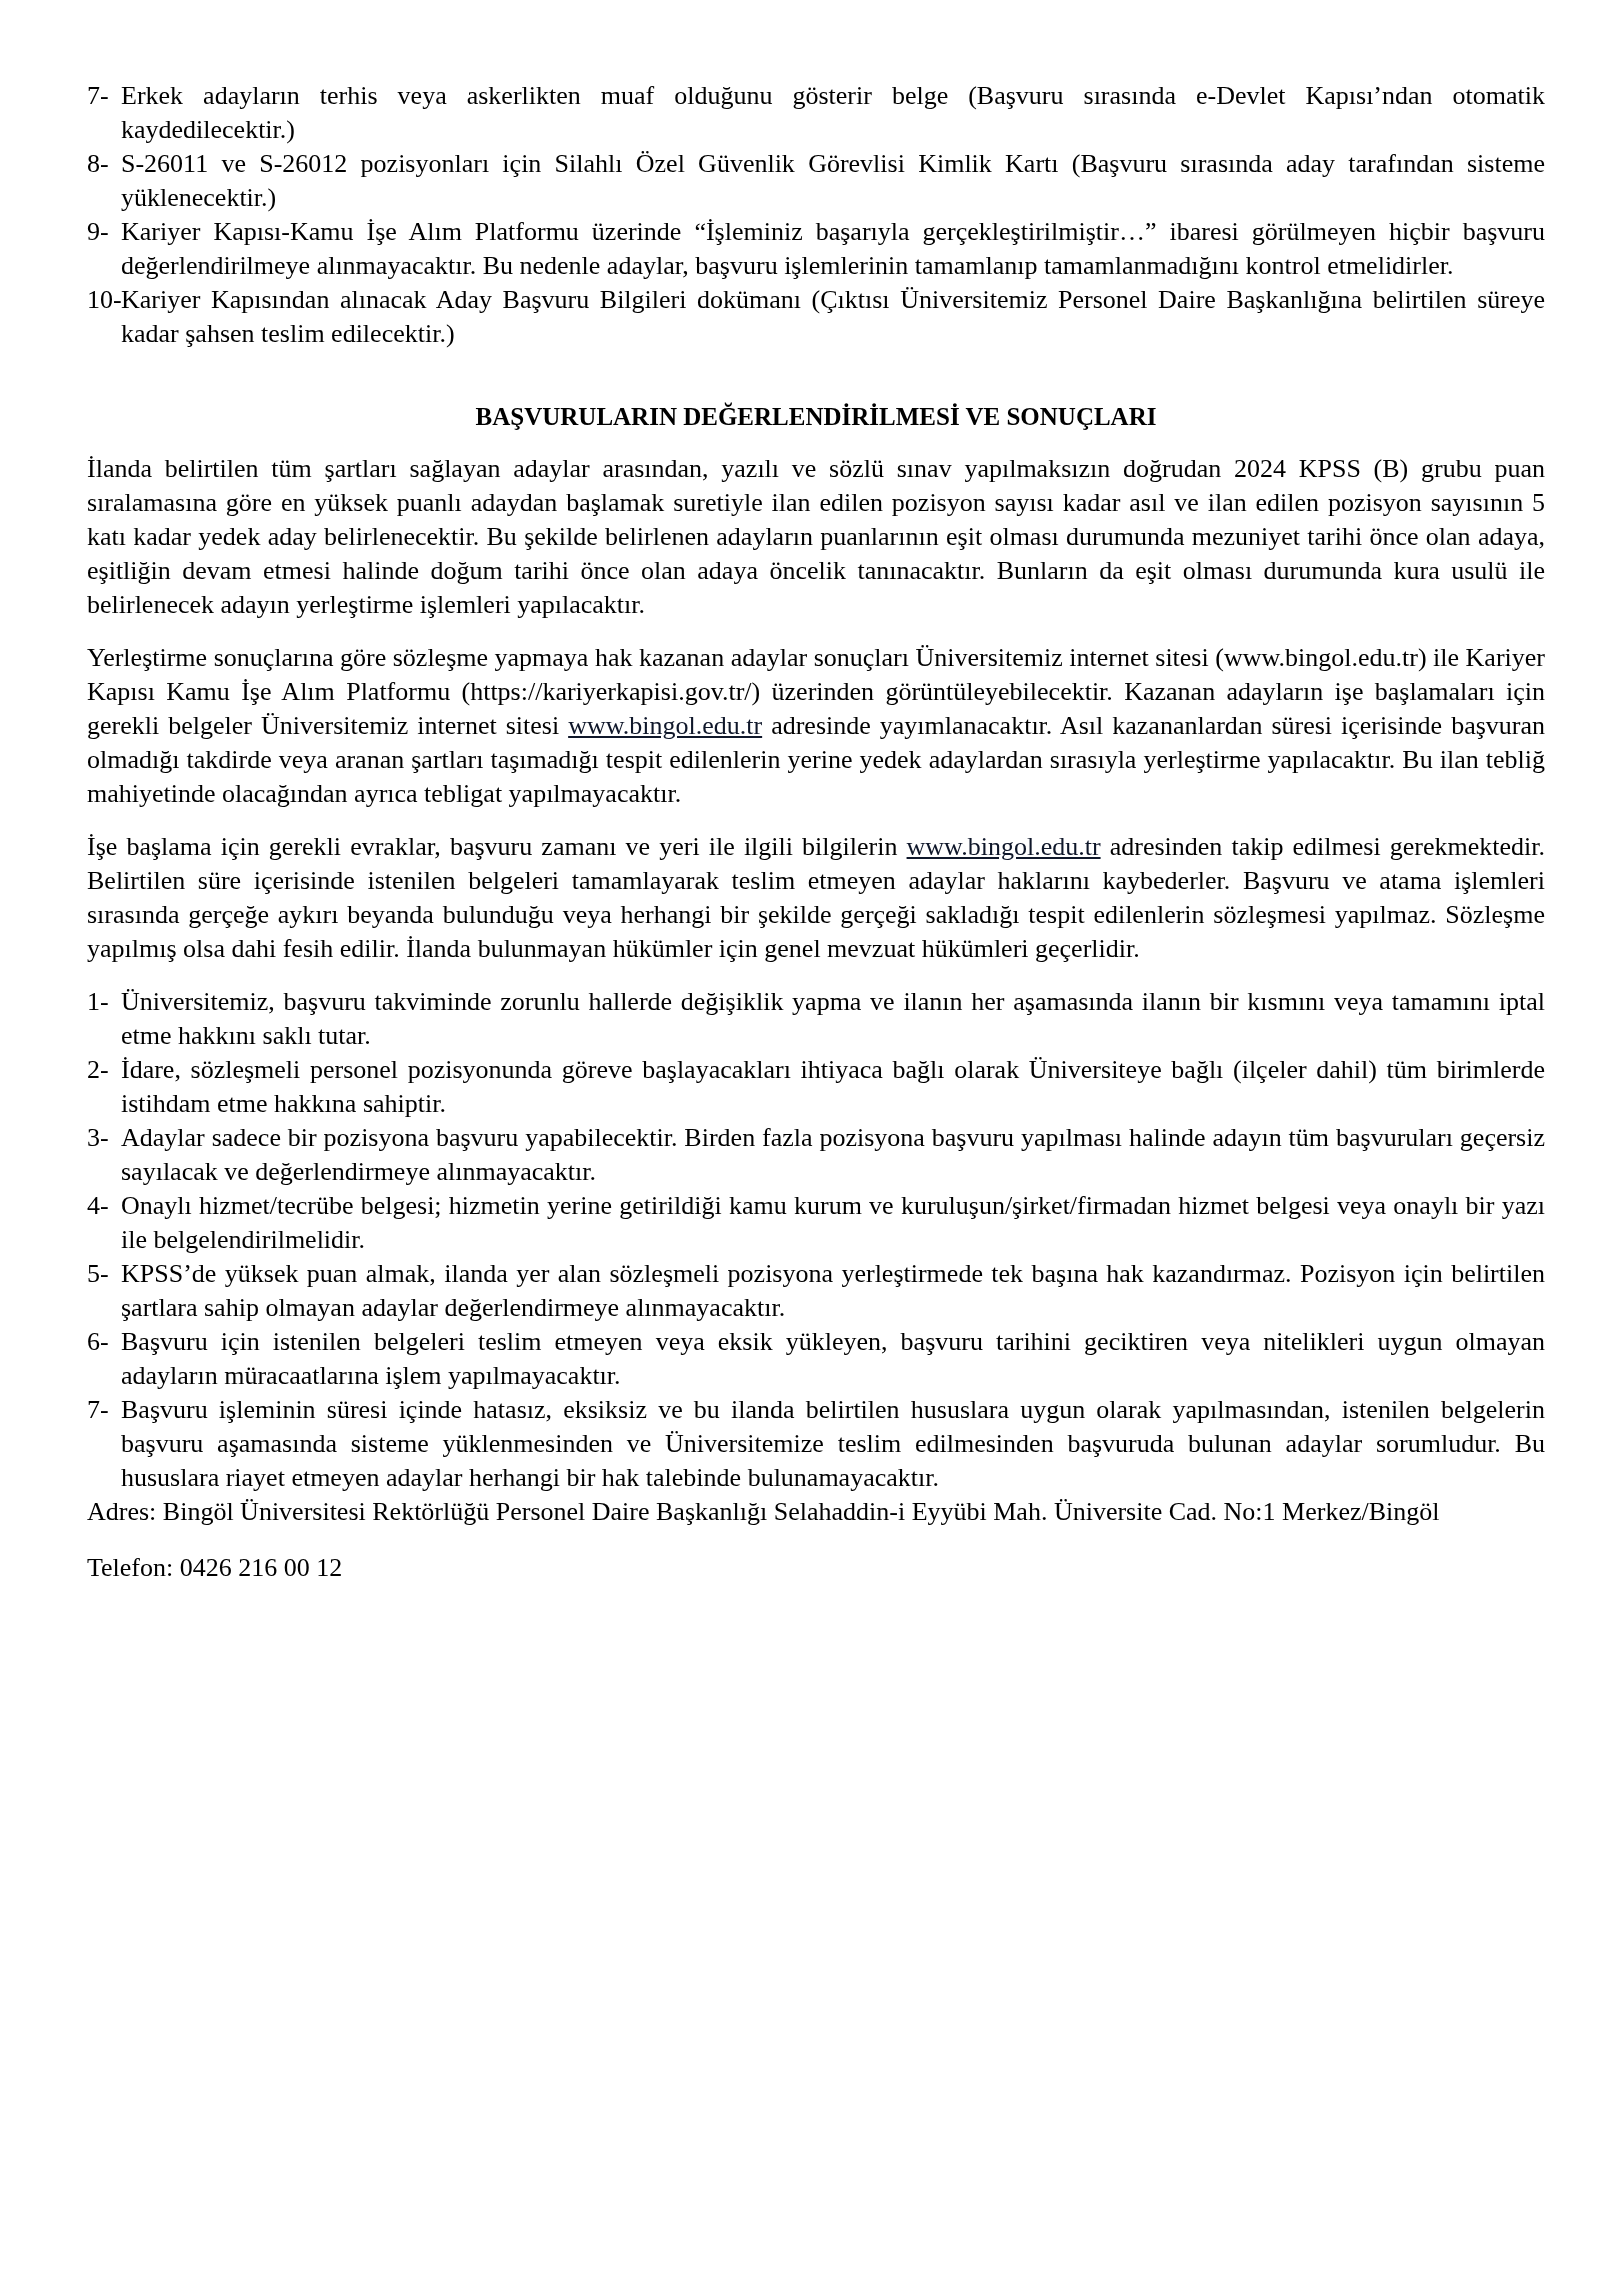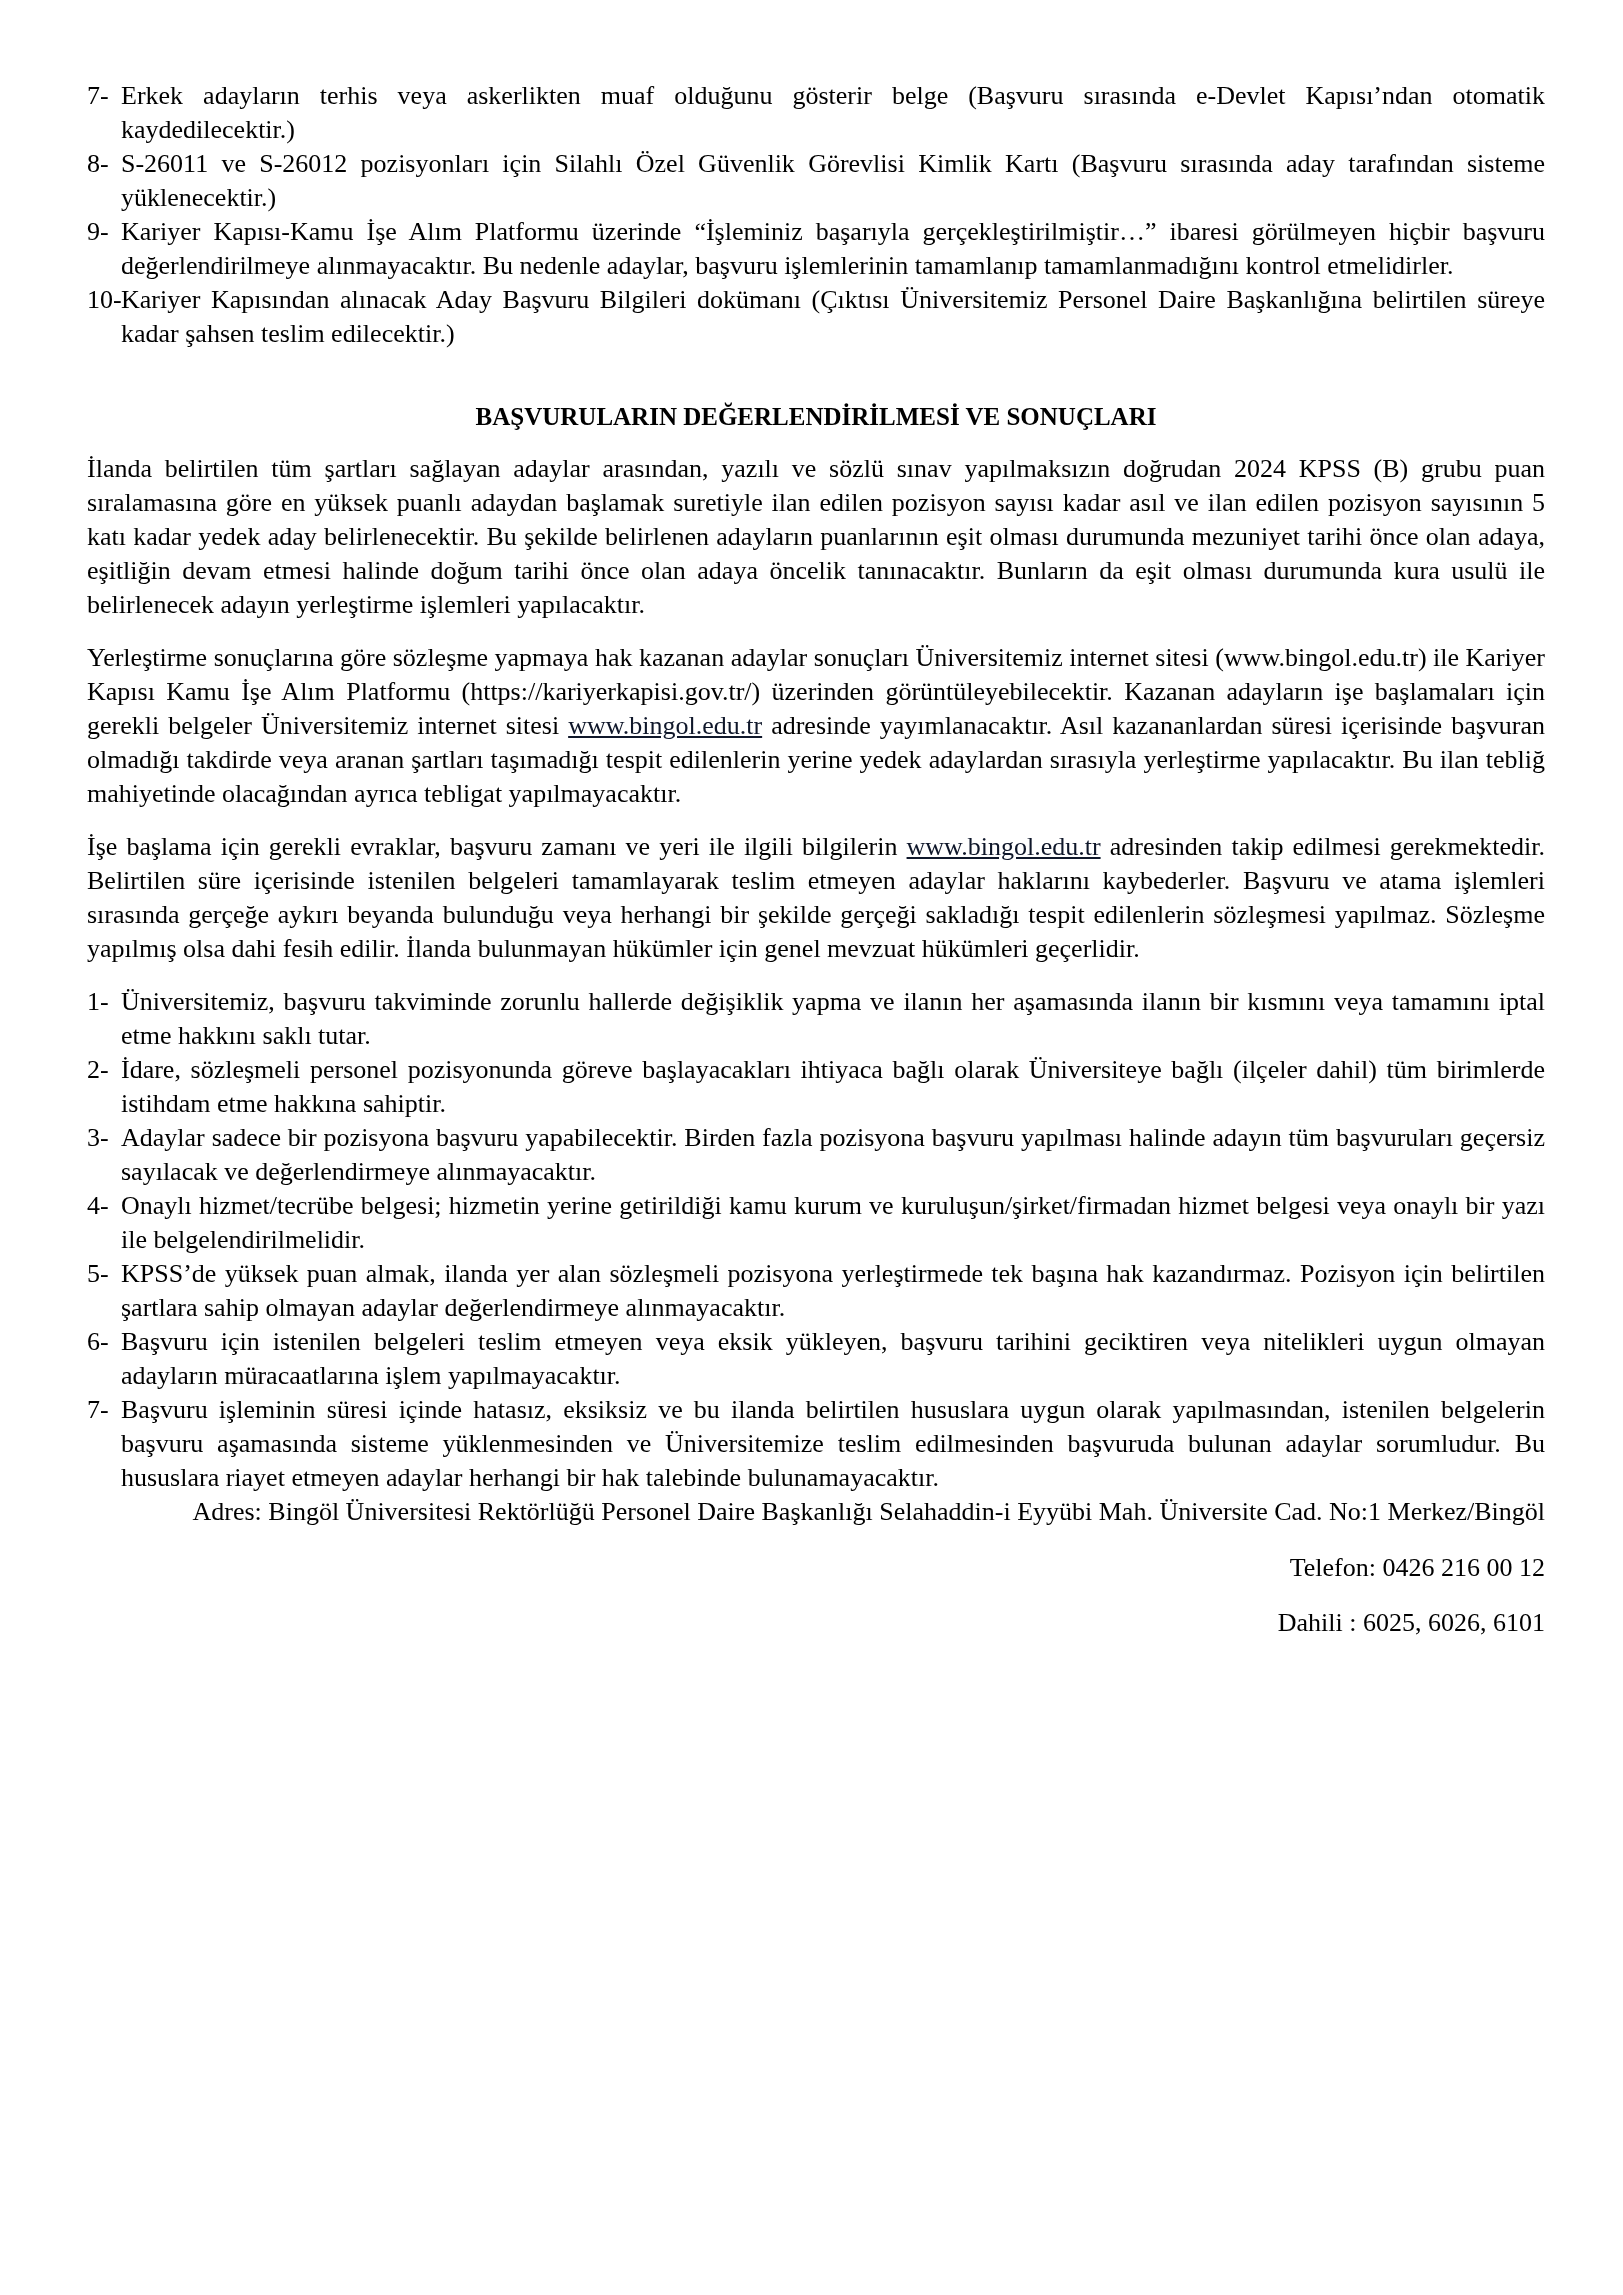--- a/index.html
+++ b/index.html
@@ -39,21 +39,21 @@
     text-align: center;
     font-weight: bold;
     font-size: 25px;
   }
   #title-evaluation { margin: 49px 0 18.3px 0; }
   #title-notes { margin: 56px 0 17px 0; }
   .contact-title {
     font-weight: bold;
     margin: 115px 0 22px 0;
   }
-  .contact-line { margin-bottom: 21.6px; text-align: right; }
+  .contact-line { margin-bottom: 21.6px; text-align: left; }
   a.doc-link {
     color: #0f172a;
     text-decoration: underline;
     cursor: pointer;
   }
 </style>
 </head>
 <body>
 
 <div class="page">
@@ -112,16 +112,15 @@
       <span>Başvuru için istenilen belgeleri teslim etmeyen veya eksik yükleyen, başvuru tarihini geciktiren veya nitelikleri uygun olmayan adayların müracaatlarına işlem yapılmayacaktır.</span>
     </div>
     <div class="hang">
       <span class="num">7-</span>
       <span>Başvuru işleminin süresi içinde hatasız, eksiksiz ve bu ilanda belirtilen hususlara uygun olarak yapılmasından, istenilen belgelerin başvuru aşamasında sisteme yüklenmesinden ve Üniversitemize teslim edilmesinden başvuruda bulunan adaylar sorumludur. Bu hususlara riayet etmeyen adaylar herhangi bir hak talebinde bulunamayacaktır.</span>
     </div>
   </div>
 
   <p class="contact-line">Adres: Bingöl Üniversitesi Rektörlüğü Personel Daire Başkanlığı Selahaddin-i Eyyübi Mah. Üniversite Cad. No:1 Merkez/Bingöl</p>
   <p class="contact-line">Telefon: 0426 216 00 12</p>
-  <p class="contact-line">Dahili : 6025, 6026, 6101</p>
 
 </div>
 
 
 </body></html>

